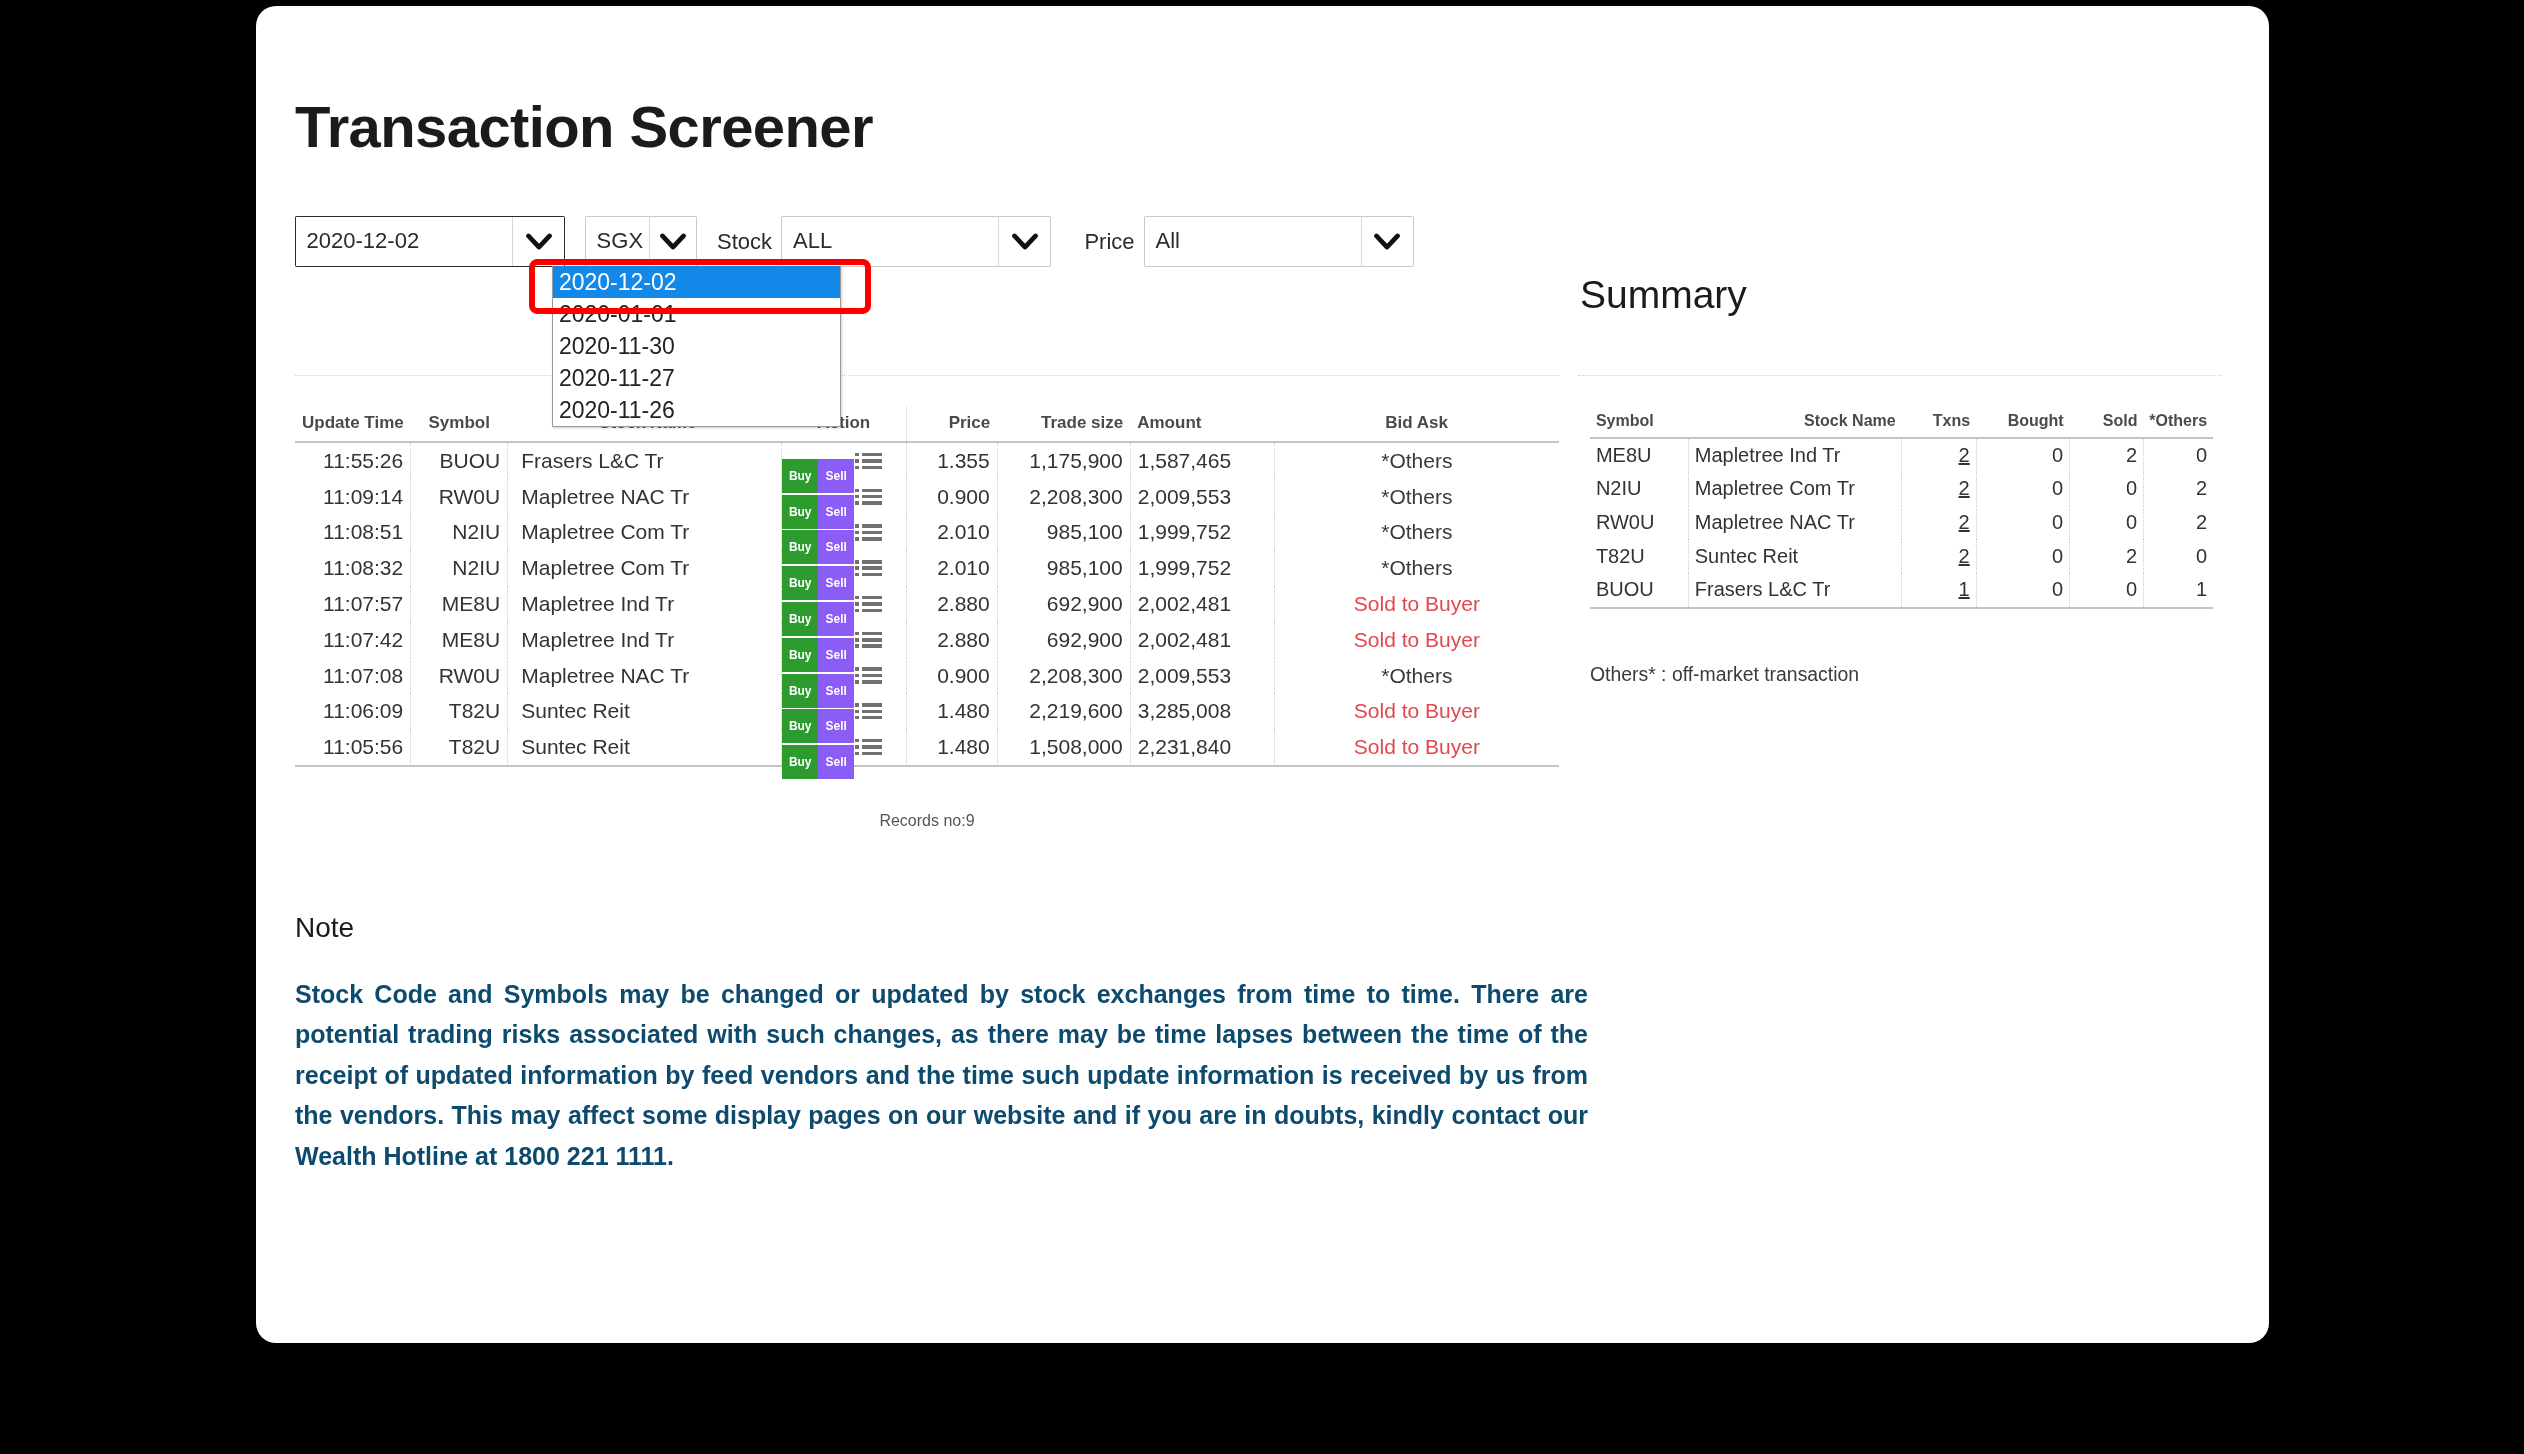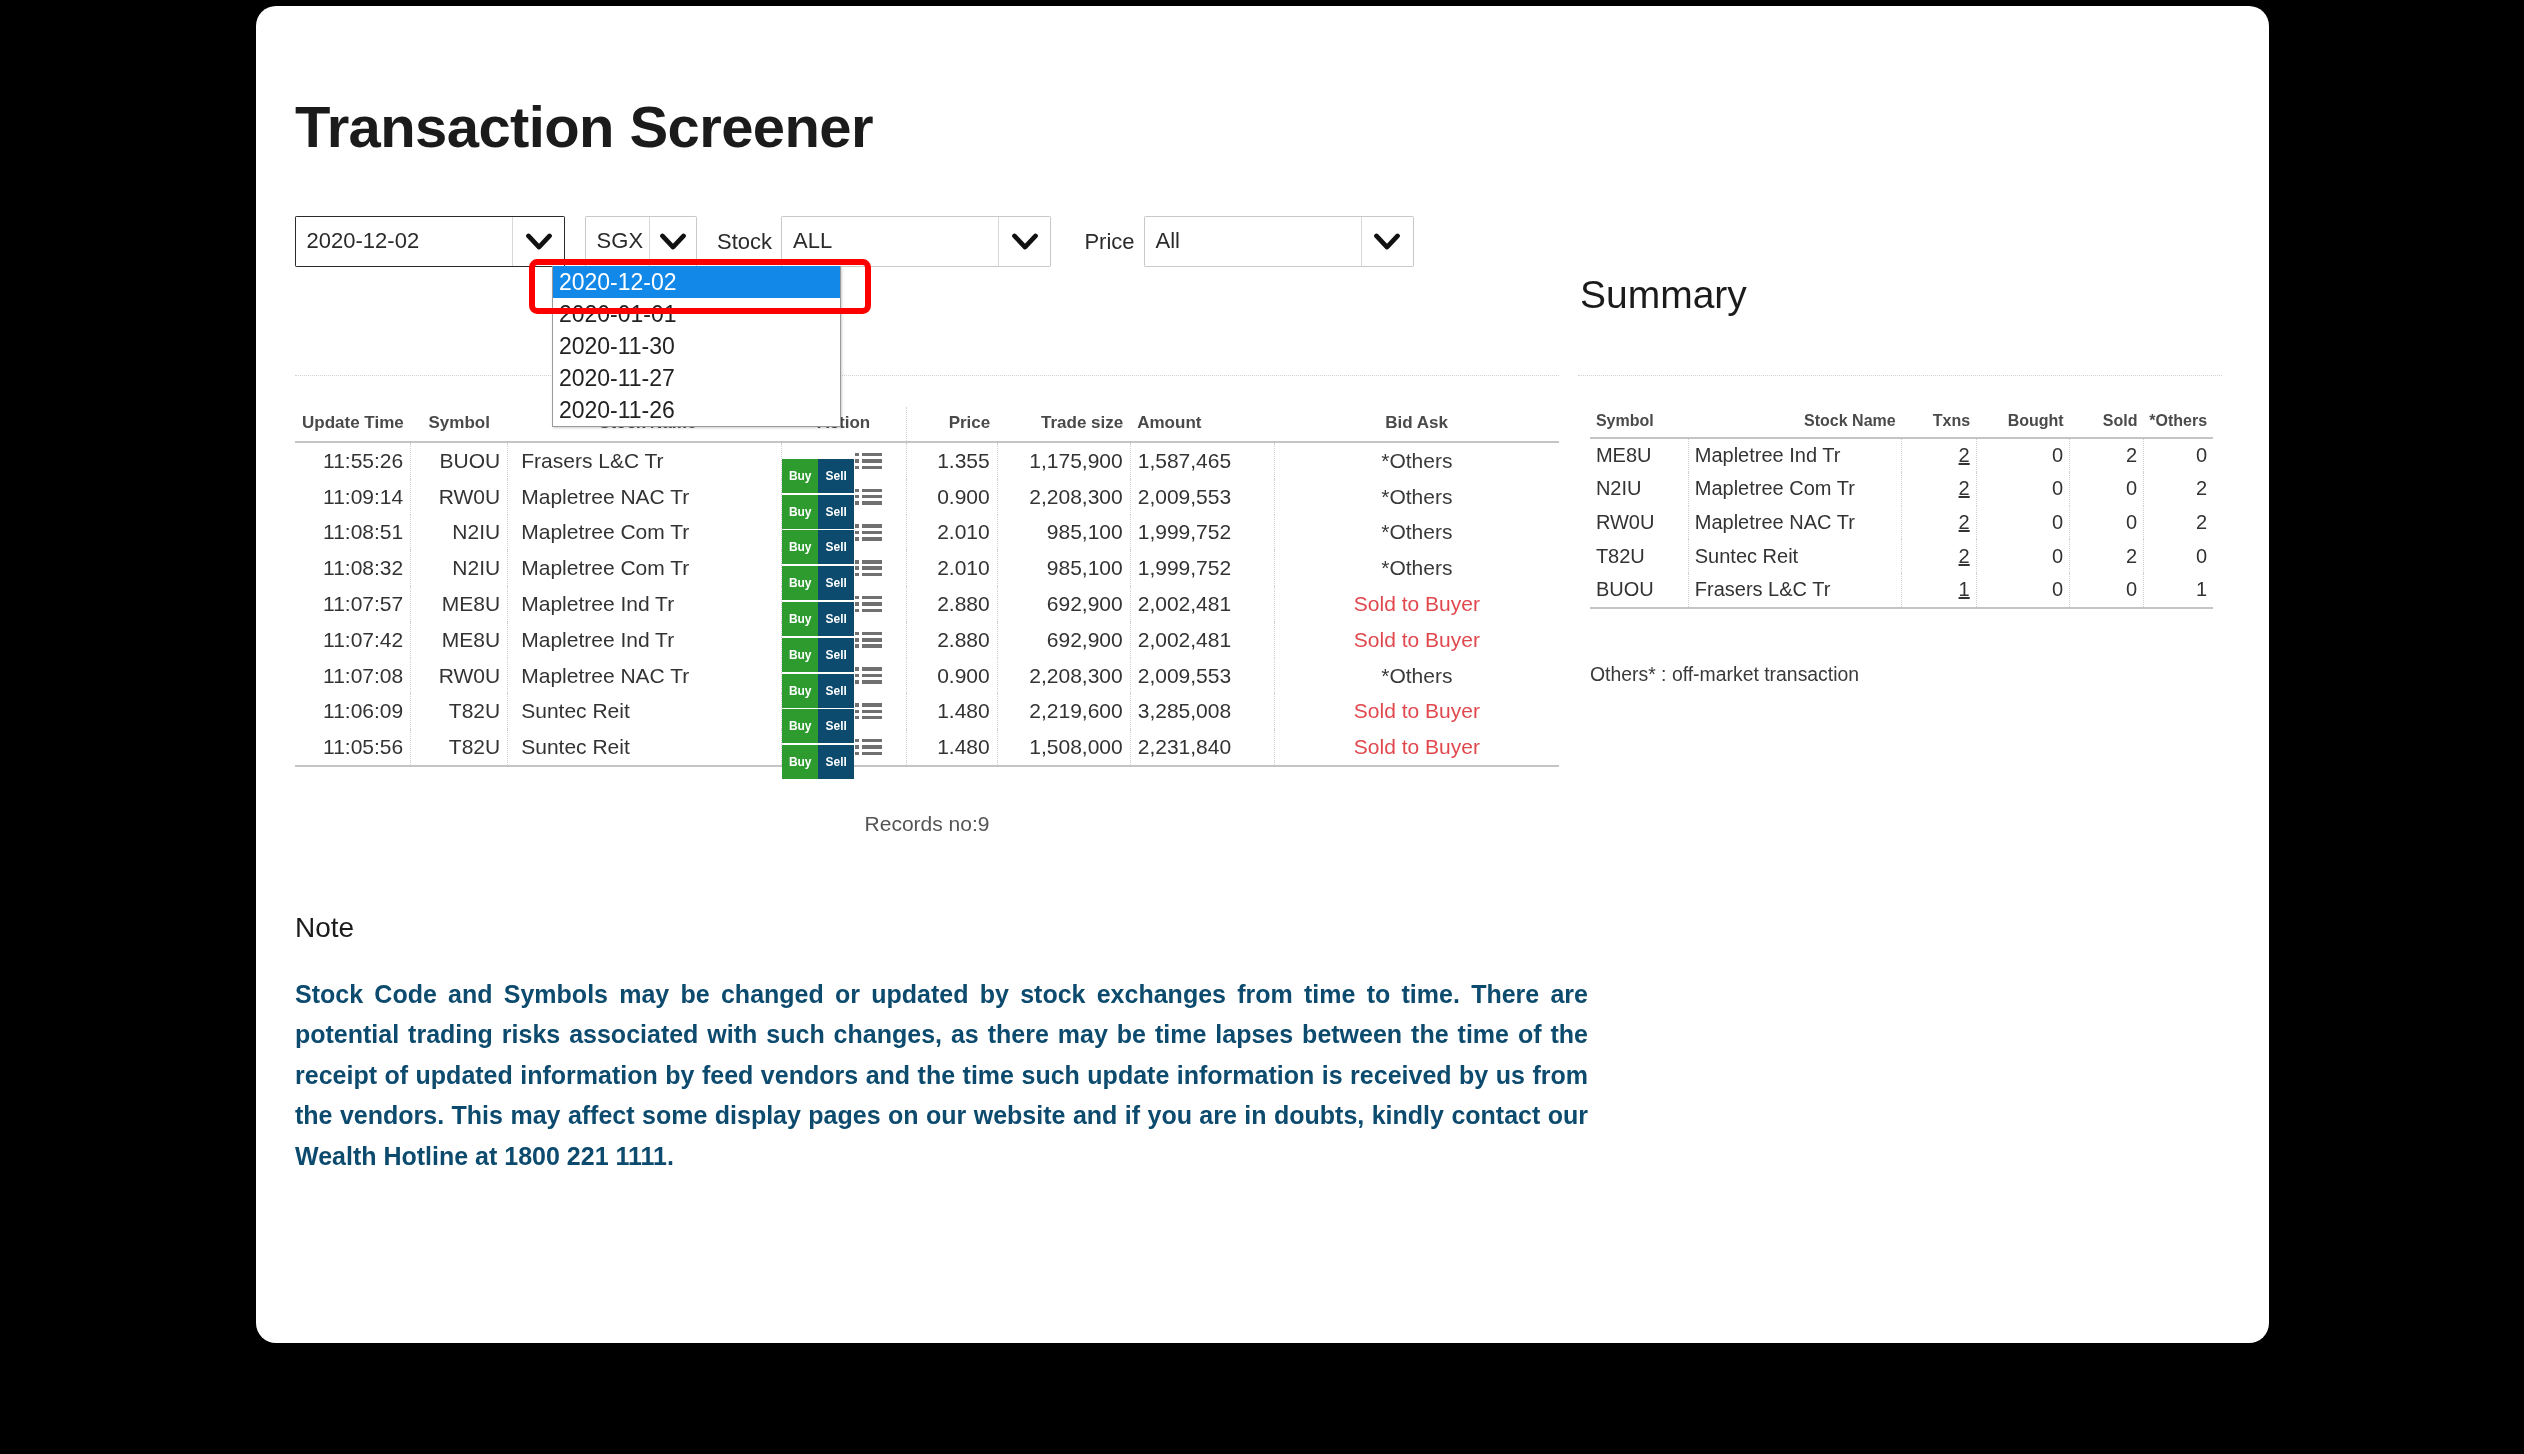--- a/index.html
+++ b/index.html
@@ -214,21 +214,21 @@
     height: 34px;
     display: flex;
     align-items: center;
     justify-content: center;
     font-size: 12px;
     font-weight: bold;
     color: #ffffff;
     margin-top: 30px;
   }
   .btn-buy  { background: #2e9b2e; }
-  .btn-sell { background: #0c4a6e; }
+  .btn-sell { background: #8b5cf6; }
   .list-icon {
     margin-left: 8.2px;
     display: flex;
     flex-direction: column;
     justify-content: center;
     gap: 2.9px;
   }
   .list-icon span {
     display: block;
     height: 3.5px;
@@ -248,21 +248,21 @@
 
   .bidask-sold   { color: #e0484e; }
   .bidask-others { color: #3a3a3a; }
 
   .records-no {
     position: absolute;
     left: 39px;
     top: 790px;
     width: 1264px;
     text-align: center;
-    font-size: 21px;
+    font-size: 16px;
     color: #555555;
   }
 
   
   .summary-title {
     position: absolute;
     left: 1324px;
     top: 253px;
     font-size: 39px;
     color: #1b1b1b;

